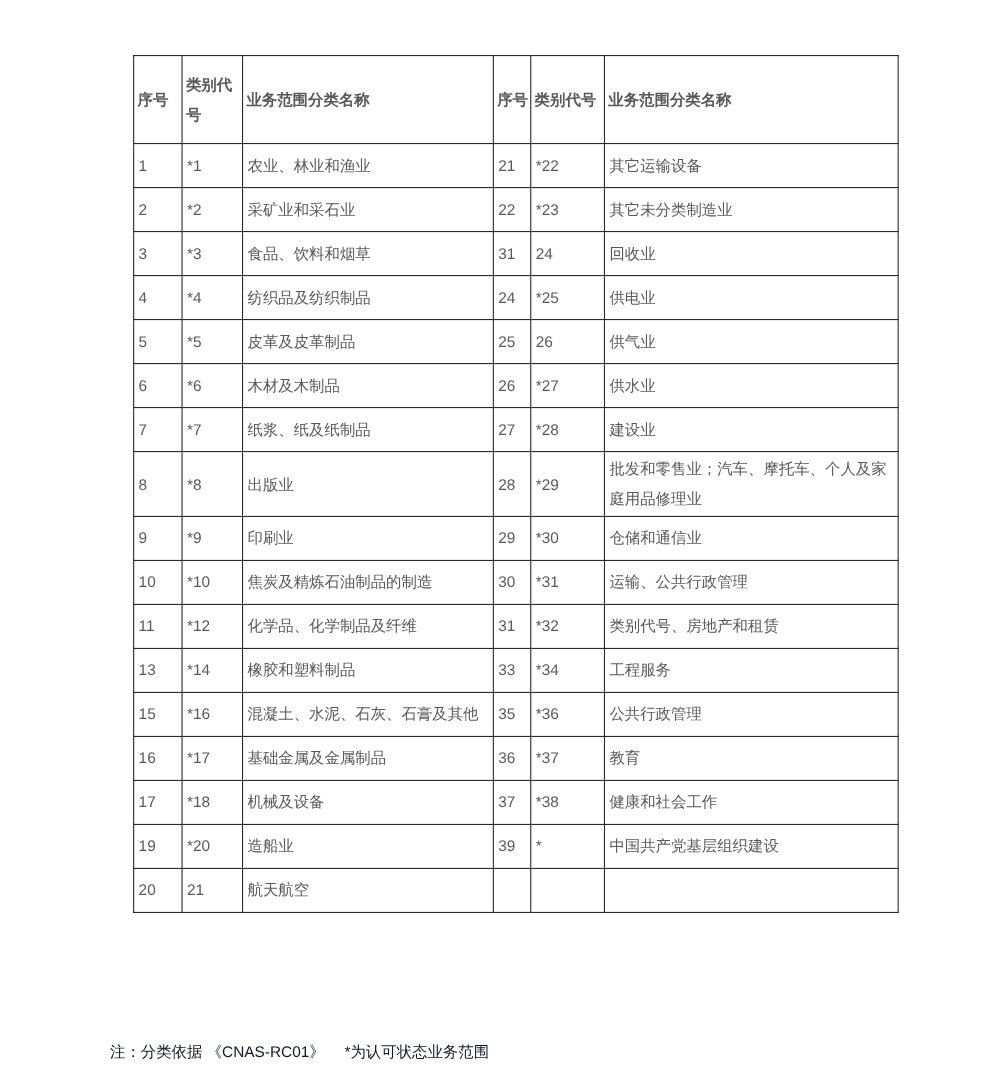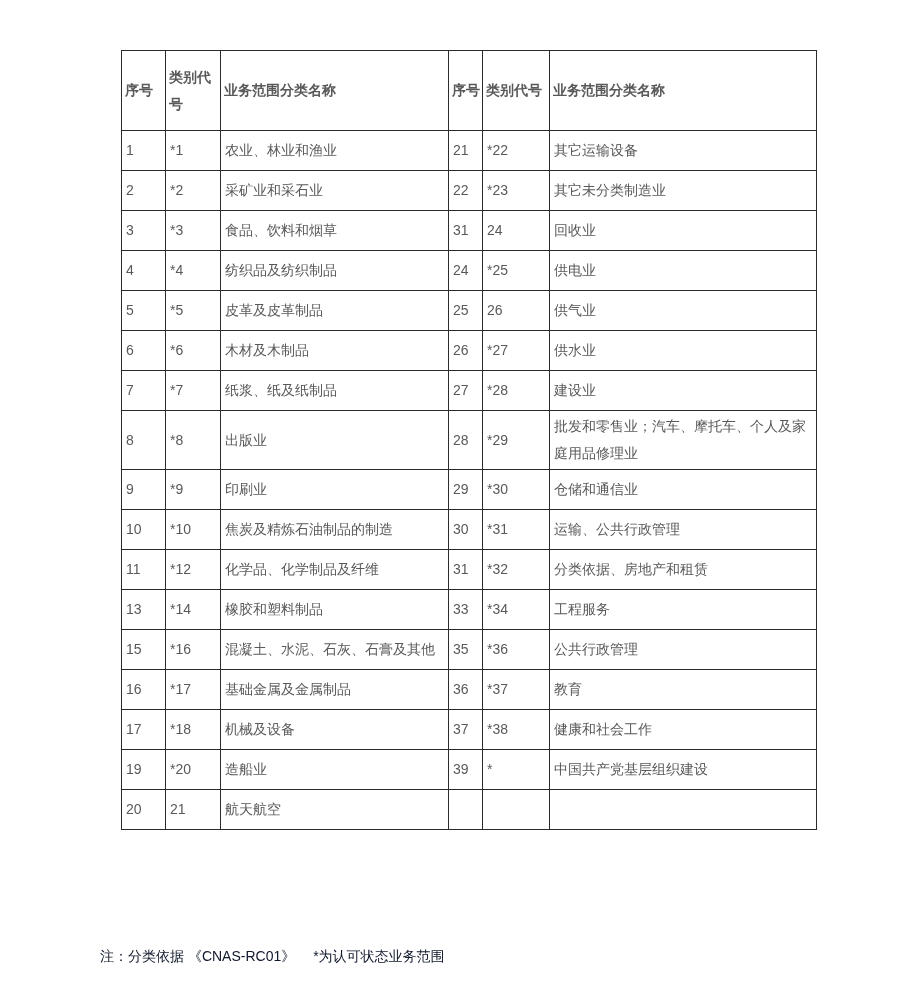--- a/index.html
+++ b/index.html
@@ -168,21 +168,21 @@
     <td>*31</td>
     <td>运输、公共行政管理</td>
   </tr>
 
   <tr>
     <td>11</td>
     <td>*12</td>
     <td>化学品、化学制品及纤维</td>
     <td>31</td>
     <td>*32</td>
-    <td>分类依据、房地产和租赁</td>
+    <td>类别代号、房地产和租赁</td>
   </tr>
 
 
   <tr>
     <td>13</td>
     <td>*14</td>
     <td>橡胶和塑料制品</td>
     <td>33</td>
     <td>*34</td>
     <td>工程服务</td>

